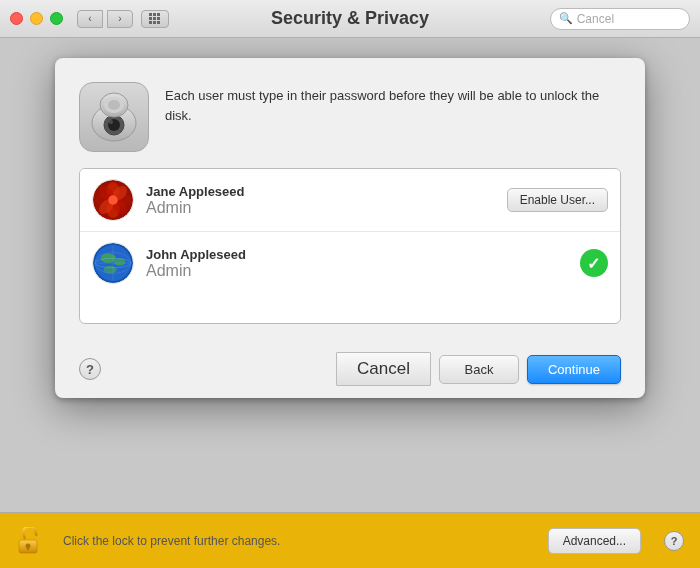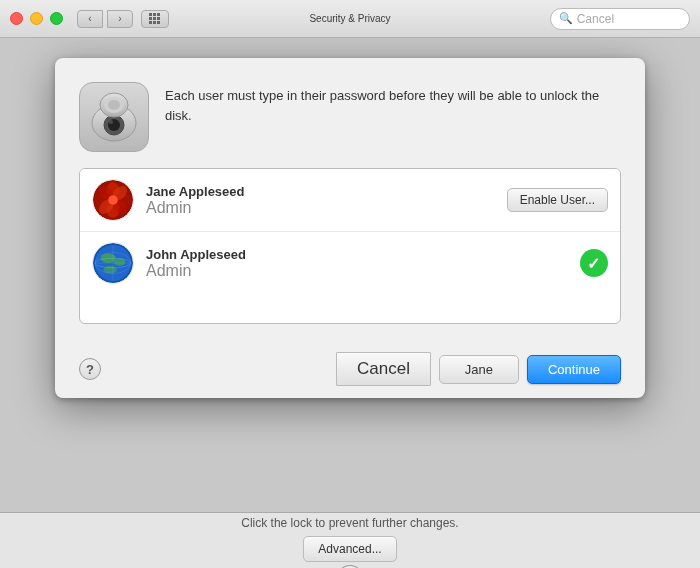--- a/index.html
+++ b/index.html
@@ -77,22 +77,22 @@
       margin-left: 8px;
       cursor: pointer;
       font-size: 9px;
       color: #555;
     }
 
     .title-text {
       position: absolute;
       left: 50%;
       transform: translateX(-50%);
-      font-size: 10px;
-      font-weight: 400;
+      font-size: 18px;
+      font-weight: 700;
       color: #3a3a3a;
     }
 
     .search-bar {
       margin-left: auto;
       display: flex;
       align-items: center;
       background: white;
       border: 1px solid #bbb;
       border-radius: 12px;
@@ -301,28 +301,27 @@
       color: white;
       cursor: pointer;
       min-width: 90px;
       font-weight: 500;
       box-shadow: 0 1px 2px rgba(0,0,0,0.2);
     }
 
     
     .bottom-bar {
       height: 56px;
-      background: #e5e5e5;
+      background: #eab308;
       border-top: 1px solid #aaa;
       display: flex;
       align-items: center;
       padding: 0 16px;
-      gap: 3px;
+      gap: 23px;
       flex-shrink: 0;
-      flex-direction: column;
     }
 
     .lock-icon-svg {
       width: 24px;
       height: 28px;
     }
 
     .bottom-text {
       font-size: 12px;
       color: #555;
@@ -471,21 +470,21 @@
         </div>
         <div class="checkmark-icon">✓</div>
       </div>
 
     </div>
 
     <div class="dialog-footer">
       <div class="help-btn">?</div>
       <div class="spacer"></div>
       <button class="cancel-btn">Cancel</button>
-      <button class="back-btn">Jane</button>
+      <button class="back-btn">Back</button>
       <button class="continue-btn">Continue</button>
     </div>
 
   </div>
 
 </div>
 
 <div class="bottom-bar">
 
   <svg class="lock-icon-svg" viewBox="0 0 24 28" xmlns="http://www.w3.org/2000/svg">

